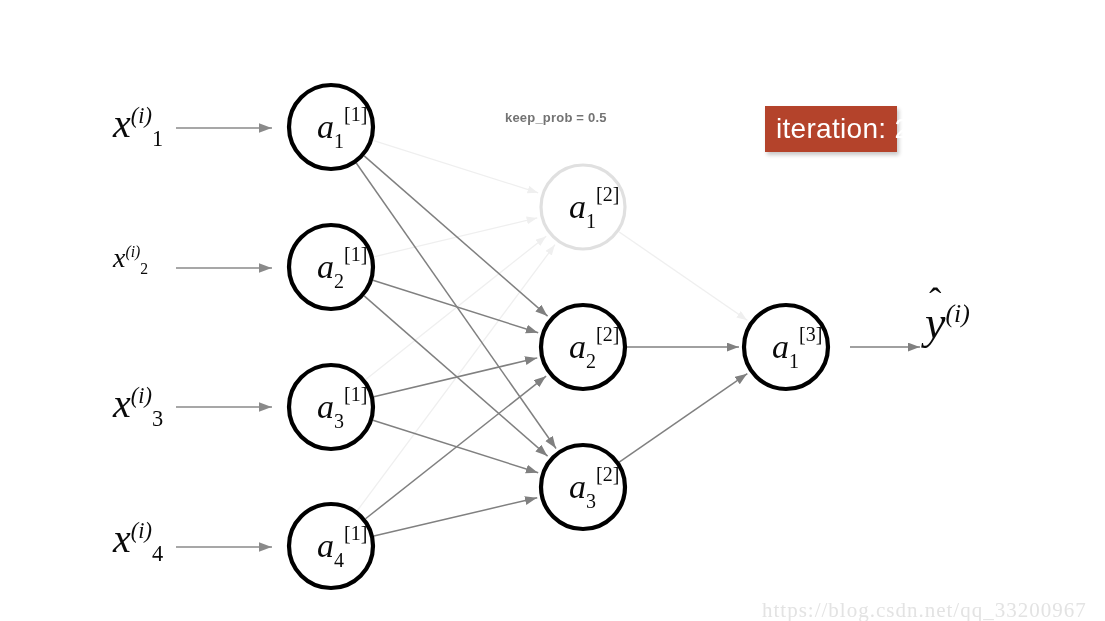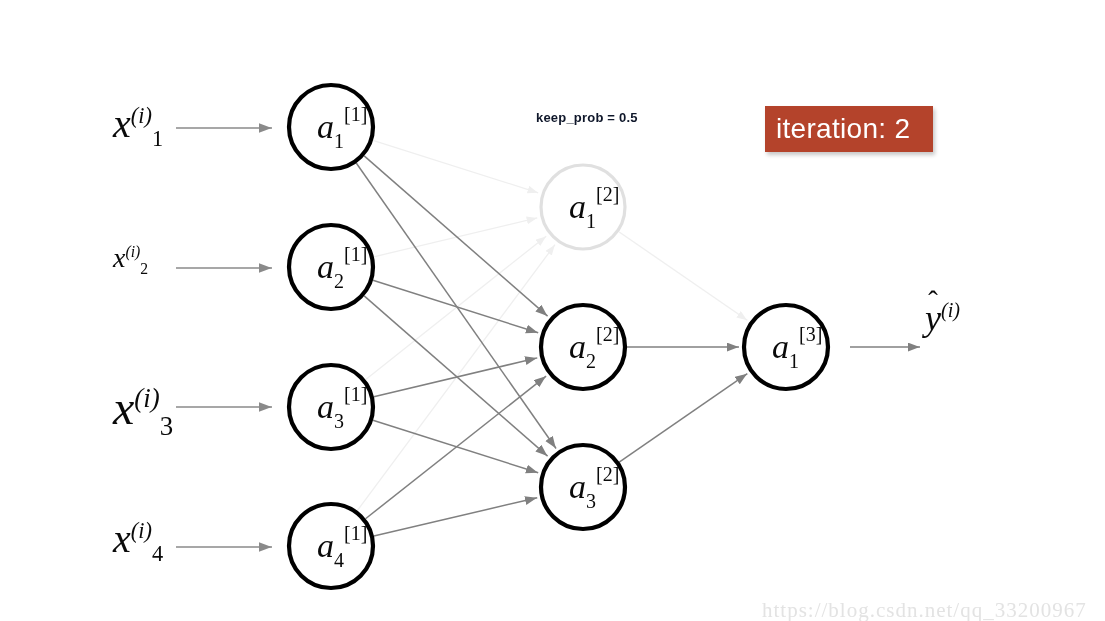--- a/index.html
+++ b/index.html
@@ -10,24 +10,24 @@
 
   .mathlabel{position:absolute;font-family:"Liberation Serif",serif;
              font-style:italic;color:#0a0a0a;white-space:nowrap;line-height:1;}
   .mathlabel .sup{font-size:.56em;vertical-align:super;font-style:italic;}
   .mathlabel .sub{font-size:.56em;vertical-align:sub;font-style:normal;}
 
   .nodelabel{font-family:"Liberation Serif",serif;font-style:italic;
              fill:#0a0a0a;}
   .nodelabel tspan.br{font-style:normal;}
 
-  #keepprob{position:absolute;left:536px;top:110px;font-size:13px;
-            font-weight:bold;color:#0f172a;letter-spacing:.2px;}
+  #keepprob{position:absolute;left:505px;top:110px;font-size:13px;
+            font-weight:bold;color:#737373;letter-spacing:.2px;}
 
-  #iteration-badge{position:absolute;left:765px;top:106px;width:168px;height:46px;
+  #iteration-badge{position:absolute;left:765px;top:106px;width:132px;height:46px;
                    background:#b4432b;box-shadow:2px 3px 4px rgba(0,0,0,.22);}
   #iteration-badge .txt{position:absolute;left:11px;top:7px;font-size:28px;
                         color:#fff;font-family:"Liberation Sans",sans-serif;
                         letter-spacing:.3px;white-space:nowrap;}
 
   #watermark{position:absolute;left:762px;top:586px;font-size:21px;
              color:#e3e3e3;font-family:"Liberation Serif",serif;
              letter-spacing:1px;white-space:nowrap;margin-top:12px;}
 </style>
 </head>
@@ -111,20 +111,20 @@
 
   <div id="keepprob">keep_prob = 0.5</div>
 
   <div id="iteration-badge">
     <span class="txt">iteration: 2</span>
   </div>
 
   <div id="labels-layer">
       <div class="mathlabel" style="left: 113px; top: 104px; font-size: 40px;"><span>x</span><span class="sup">(i)</span><span class="sub">1</span></div>
       <div class="mathlabel" style="left: 113px; top: 244px; font-size: 28px;"><span>x</span><span class="sup">(i)</span><span class="sub">2</span></div>
-      <div class="mathlabel" style="left: 113px; top: 384px; font-size: 48px;"><span>x</span><span class="sup">(i)</span><span class="sub">3</span></div>
+      <div class="mathlabel" style="left: 113px; top: 384px; font-size: 40px;"><span>x</span><span class="sup">(i)</span><span class="sub">3</span></div>
       <div class="mathlabel" style="left: 113px; top: 519px; font-size: 40px;"><span>x</span><span class="sup">(i)</span><span class="sub">4</span></div>
-      <div class="mathlabel" style="left: 925px; top: 300px; font-size: 36px;"><span style="position:relative;display:inline-block;"><span style="position:absolute;left:50%;top:-0.46em;transform:translateX(-52%);font-size:.8em;font-style:normal;">̂</span>y</span><span class="sup">(i)</span></div>
+      <div class="mathlabel" style="left: 925px; top: 300px; font-size: 46px;"><span style="position:relative;display:inline-block;"><span style="position:absolute;left:50%;top:-0.46em;transform:translateX(-52%);font-size:.8em;font-style:normal;">̂</span>y</span><span class="sup">(i)</span></div>
     </div>
 
   <div id="watermark">https://blog.csdn.net/qq_33200967</div>
 
 </div>
 
 </body></html>

